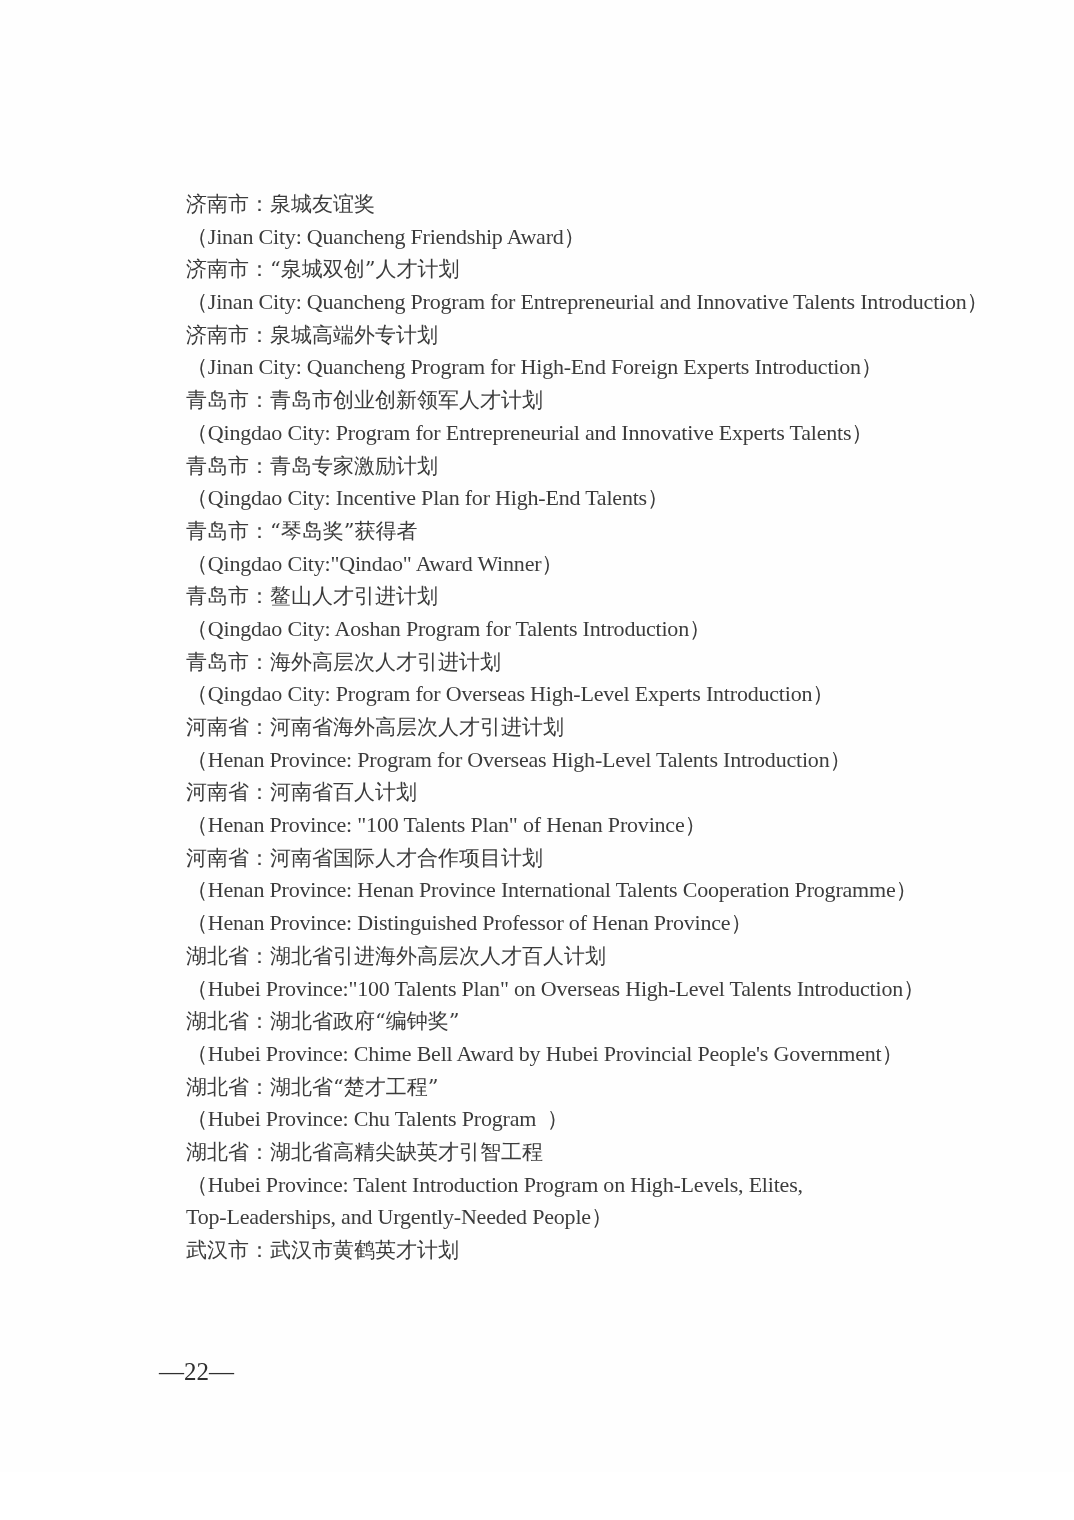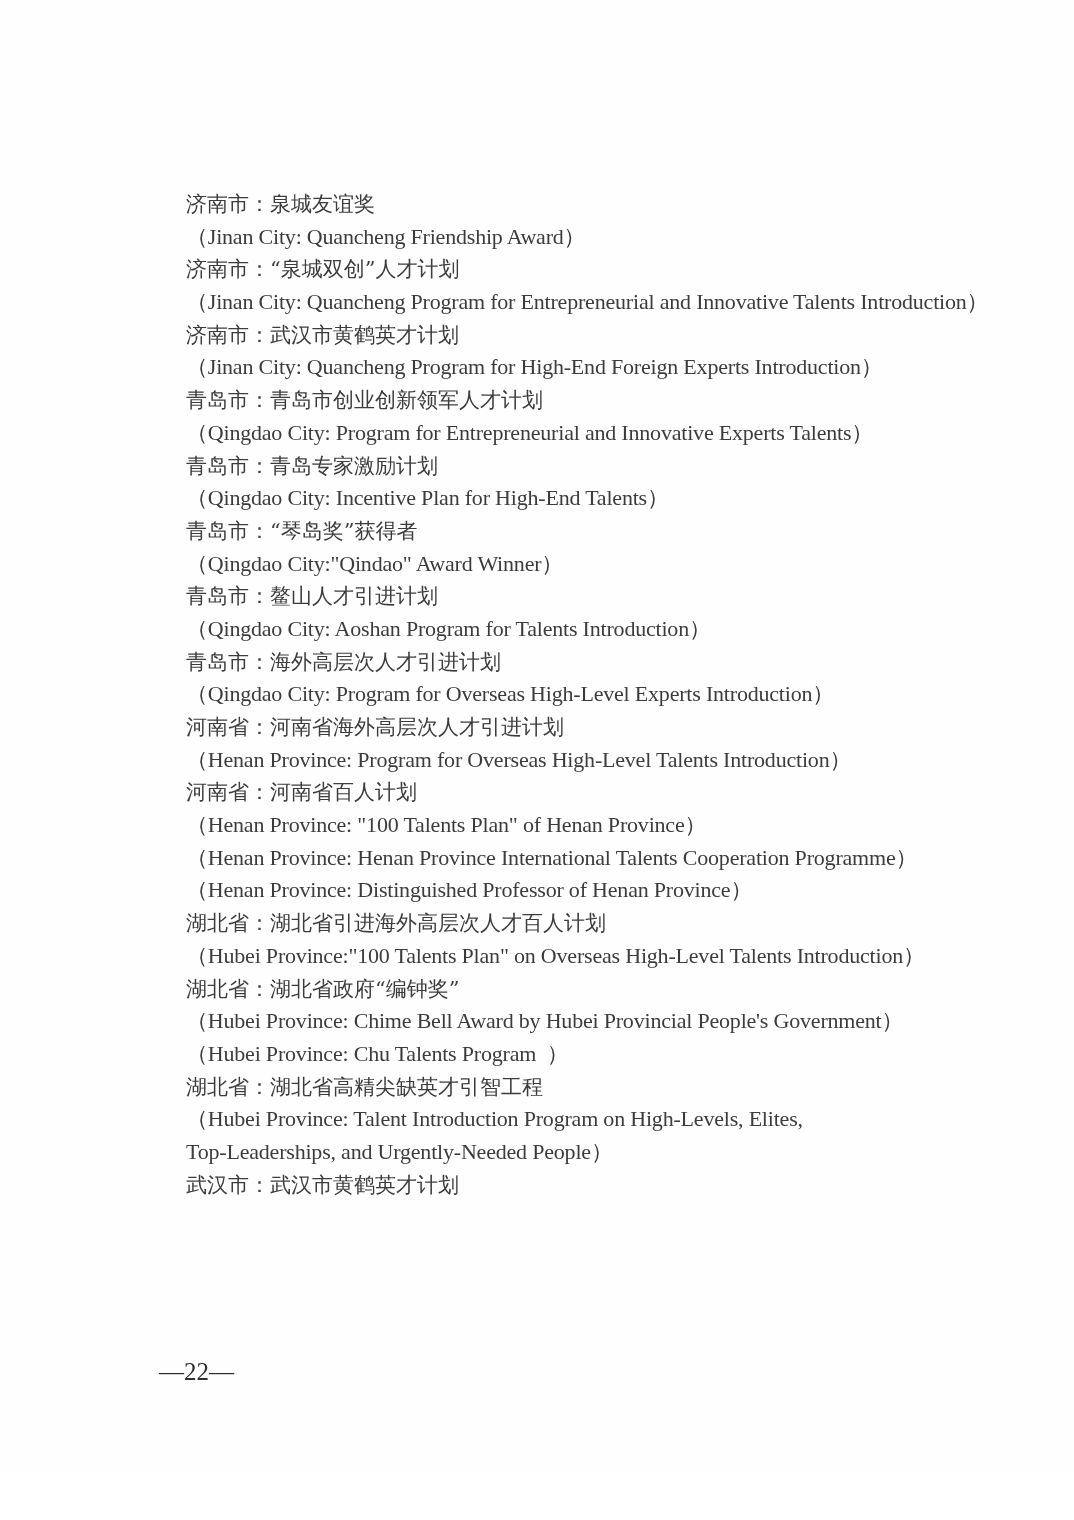--- a/index.html
+++ b/index.html
@@ -47,42 +47,44 @@
 </style>
 </head>
 <body>
 
 <div class="page">
   <div class="content">
       <div class="line zh">济南市：泉城友谊奖</div>
       <div class="line en">（Jinan City: Quancheng Friendship Award）</div>
       <div class="line zh">济南市：“泉城双创”人才计划</div>
       <div class="line en">（Jinan City: Quancheng Program for Entrepreneurial and Innovative Talents Introduction）</div>
-      <div class="line zh">济南市：武汉市黄鹤英才计划</div>
+      <div class="line zh">济南市：泉城高端外专计划</div>
       <div class="line en">（Jinan City: Quancheng Program for High-End Foreign Experts Introduction）</div>
       <div class="line zh">青岛市：青岛市创业创新领军人才计划</div>
       <div class="line en">（Qingdao City: Program for Entrepreneurial and Innovative Experts Talents）</div>
       <div class="line zh">青岛市：青岛专家激励计划</div>
       <div class="line en">（Qingdao City: Incentive Plan for High-End Talents）</div>
       <div class="line zh">青岛市：“琴岛奖”获得者</div>
       <div class="line en">（Qingdao City:"Qindao" Award Winner）</div>
       <div class="line zh">青岛市：鳌山人才引进计划</div>
       <div class="line en">（Qingdao City: Aoshan Program for Talents Introduction）</div>
       <div class="line zh">青岛市：海外高层次人才引进计划</div>
       <div class="line en">（Qingdao City: Program for Overseas High-Level Experts Introduction）</div>
       <div class="line zh">河南省：河南省海外高层次人才引进计划</div>
       <div class="line en">（Henan Province: Program for Overseas High-Level Talents Introduction）</div>
       <div class="line zh">河南省：河南省百人计划</div>
       <div class="line en">（Henan Province: "100 Talents Plan" of Henan Province）</div>
+      <div class="line zh">河南省：河南省国际人才合作项目计划</div>
       <div class="line en">（Henan Province: Henan Province International Talents Cooperation Programme）</div>
       <div class="line en">（Henan Province: Distinguished Professor of Henan Province）</div>
       <div class="line zh">湖北省：湖北省引进海外高层次人才百人计划</div>
       <div class="line en">（Hubei Province:"100 Talents Plan" on Overseas High-Level Talents Introduction）</div>
       <div class="line zh">湖北省：湖北省政府“编钟奖”</div>
       <div class="line en">（Hubei Province: Chime Bell Award by Hubei Provincial People's Government）</div>
+      <div class="line zh">湖北省：湖北省“楚才工程”</div>
       <div class="line en">（Hubei Province: Chu Talents Program  ）</div>
       <div class="line zh">湖北省：湖北省高精尖缺英才引智工程</div>
       <div class="line en">（Hubei Province: Talent Introduction Program on High-Levels, Elites,</div>
       <div class="line en cont">Top-Leaderships, and Urgently-Needed People）</div>
       <div class="line zh">武汉市：武汉市黄鹤英才计划</div>
     </div>
   <div class="page-number">—22—</div>
 </div>
 
 </body></html>

